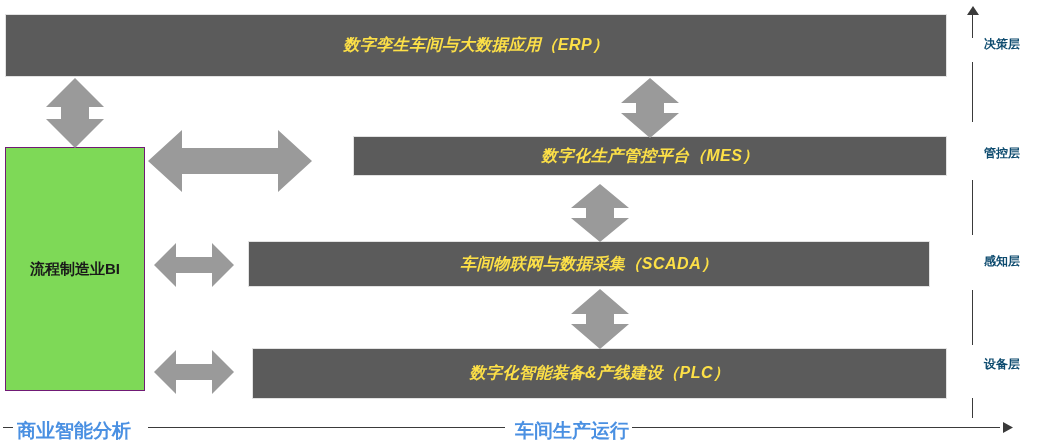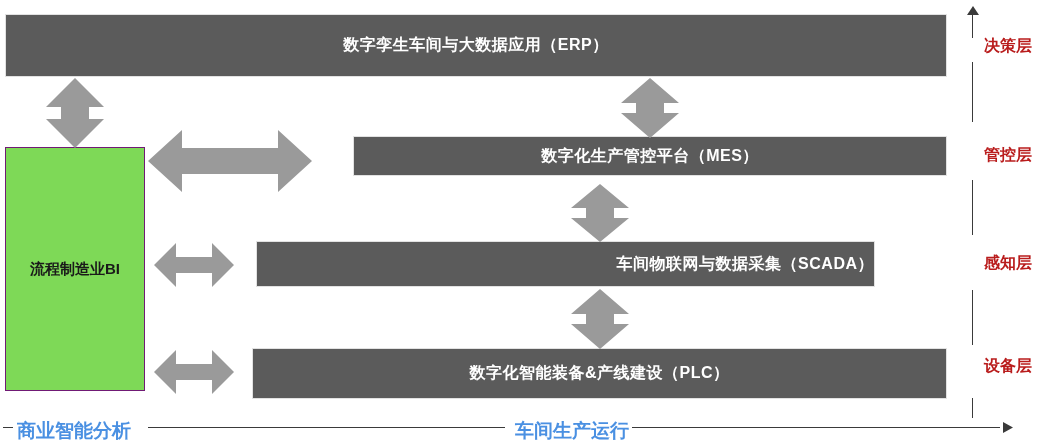--- a/index.html
+++ b/index.html
@@ -18,46 +18,47 @@
     overflow: hidden;
   }
   .bar {
     position: absolute;
     background: #5b5b5b;
     border: 1px solid #e2e2e2;
     box-sizing: border-box;
     display: flex;
     align-items: center;
     justify-content: center;
-    color: #ffffff;
+    color: #fde047;
     font-size: 16px;
     font-weight: bold;
     letter-spacing: 0.5px;
     white-space: nowrap;
+    font-style: italic;
   }
   .green-box {
     position: absolute;
     background: #7ed957;
     border: 1px solid #701a75;
     box-sizing: border-box;
     display: flex;
     align-items: center;
     justify-content: center;
     color: #1a1a1a;
     font-size: 15px;
     font-weight: bold;
     white-space: nowrap;
   }
   .arrow {
     position: absolute;
   }
   .layer-label {
     position: absolute;
-    color: #b91c1c;
-    font-size: 16px;
+    color: #0c4a6e;
+    font-size: 12px;
     font-weight: bold;
     white-space: nowrap;
     text-align: left;
   }
   .axis-label {
     position: absolute;
     color: #4a90e2;
     font-size: 19px;
     font-weight: bold;
     white-space: nowrap;
@@ -84,21 +85,21 @@
   </div>
 
   <div class="green-box" style="left:5px; top:147px; width:140px; height:244px;">
     <span>流程制造业BI</span>
   </div>
 
   <div class="bar" style="left:353px; top:136px; width:594px; height:40px;">
     <span>数字化生产管控平台（MES）</span>
   </div>
 
-  <div class="bar" style="left:256px; top:241px; width:619px; height:46px;justify-content:flex-end;">
+  <div class="bar" style="left:248px; top:241px; width:682px; height:46px;">
     <span>车间物联网与数据采集（SCADA）</span>
   </div>
 
   <div class="bar" style="left:252px; top:348px; width:695px; height:51px;">
     <span>数字化智能装备&amp;产线建设（PLC）</span>
   </div>
 
   <div class="arrow" style="left:45px; top:78px; width:60px; height:70px;">
     <svg width="60" height="70" viewBox="0 0 60 70" aria-hidden="true">
       <polygon points="30,0 59,29 44,29 44,41 59,41 30,70 1,41 16,41 16,29 1,29" fill="#9a9a9a"></polygon>

